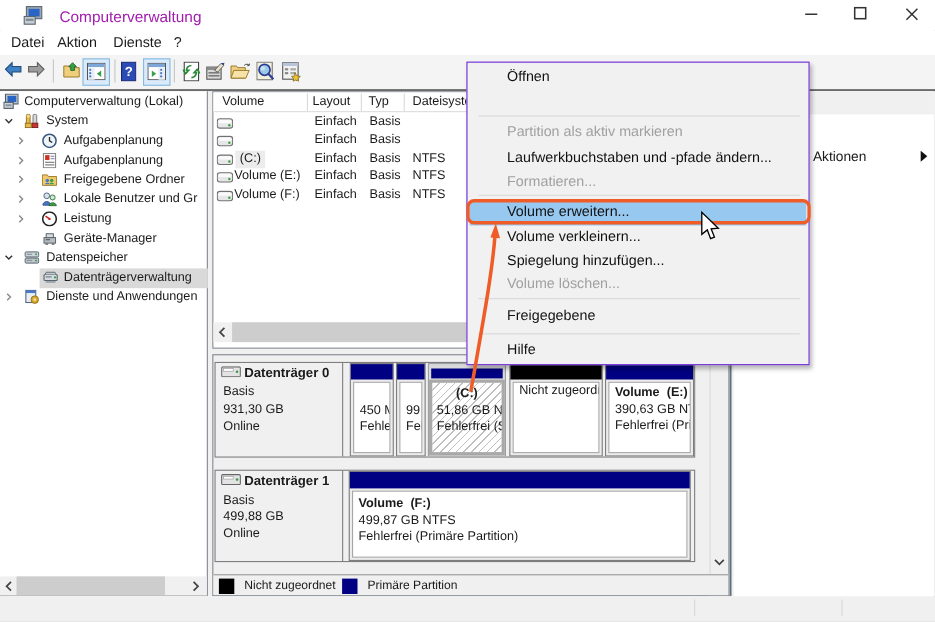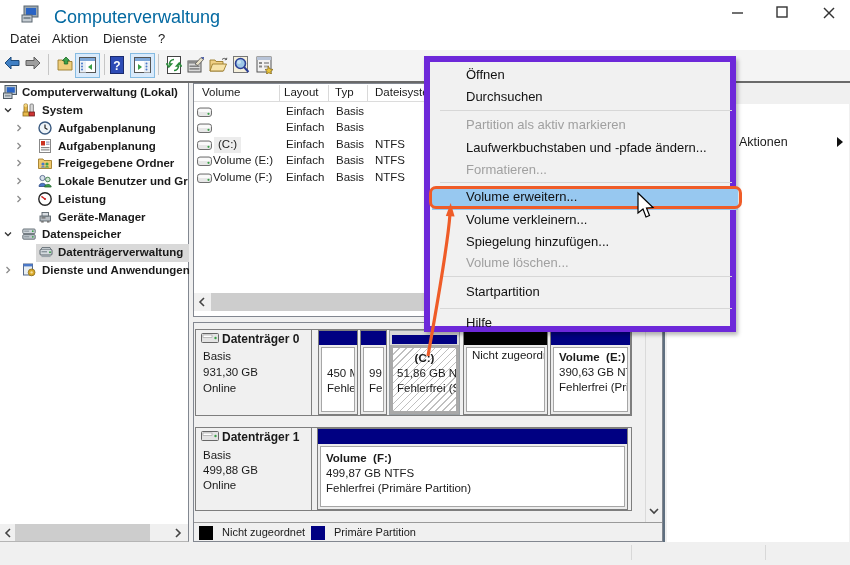--- a/index.html
+++ b/index.html
@@ -2,30 +2,30 @@
 <html><head>
 <meta charset="utf-8">
 <style>
 * { margin:0; padding:0; box-sizing:border-box; }
 html,body { width:850px; height:565px; overflow:hidden; }
 body { font-family:"Liberation Sans", sans-serif; background:#fff; position:relative; color:#1a1a1a; }
 .abs { position:absolute; }
 
 #win { position:absolute; left:0; top:0; width:850px; height:565px; border:1px solid #a8a8a8; background:#fff; }
 #titlebar { position:absolute; left:0; top:0; width:850px; height:28px; background:#fff; }
-#title { position:absolute; left:54px; top:7px; font-size:18px; color:#0369a1; }
+#title { position:absolute; left:54px; top:7px; font-size:14px; color:#a21caf; }
 #menubar { position:absolute; left:0; top:28px; width:850px; height:22px; background:#fff; font-size:13px; }
 #menubar span { position:absolute; top:3px; }
 #toolbar { position:absolute; left:0; top:50px; width:850px; height:31px; background:#f4f4f4; }
 .tsep { position:absolute; top:4px; width:1px; height:21px; background:#c6c6c6; }
 #mainline { position:absolute; left:0; top:81px; width:850px; height:2px; background:#6a6a6a; }
 
 #tree { position:absolute; left:0; top:83px; width:189px; height:459px; background:#fff; border-right:1px solid #828790; border-bottom:1px solid #b5b5b5; }
 .trow { position:absolute; left:0; width:189px; height:18px; font-size:11.5px; white-space:nowrap; }
-.trow .txt { position:absolute; top:2px;font-weight:bold; }
+.trow .txt { position:absolute; top:2px; }
 .ticon { position:absolute; top:1px; width:14px; height:14px; }
 .chev { position:absolute; top:3px; width:10px; height:10px; }
 #treehsb { position:absolute; left:0; top:441px; width:188px; height:17px; background:#f0f0f0; }
 #treehsb .thumb { position:absolute; left:15px; top:0; width:135px; height:17px; background:#cdcdcd; }
 
 #vlist { position:absolute; left:193px; top:83px; width:470px; height:234px; background:#fff; border:1px solid #828790; }
 #vhead { position:absolute; left:0; top:0; width:468px; height:18px; background:#fff; border-bottom:1px solid #dcdcdc; font-size:11.5px; }
 #vhead .col { position:absolute; top:2px; }
 #vhead .csep { position:absolute; top:1px; width:1px; height:16px; background:#d9d9d9; }
 .vrow { position:absolute; left:0; width:468px; height:17px; font-size:11.5px; }
@@ -45,21 +45,21 @@
 .pcell { position:absolute; background:#ececec; border:1px solid #7e7e7e; }
 .pstrip { position:absolute; left:0; top:0; width:100%; height:14px; background:#000082; }
 .pbody { position:absolute; left:2px; top:16px; right:2px; bottom:2px; background:#fff; border:1px solid #a6a6a6; font-size:11.5px; overflow:hidden; }
 .pbody div { white-space:nowrap; padding-left:5px; line-height:15px; }
 #dvsb { position:absolute; left:451px; top:0px; width:17px; height:218px; background:#f0f0f0; border-left:1px solid #dadada; }
 #legend { position:absolute; left:0px; top:199px; width:468px; height:19px; border-top:1px solid #9a9a9a; background:#f0f0f0; font-size:11px; }
 .lsq { position:absolute; top:3px; width:14px; height:14px; }
 
 #statusbar { position:absolute; left:0; top:542px; width:850px; height:23px; background:#f0f0f0; }
 
-#cmenu { position:absolute; left:424px; top:56px; width:312px; height:276px; background:#f1f1f1; border:6px solid #6d28d9; box-shadow:2px 3px 4px rgba(0,0,0,0.28); font-size:13px; }
+#cmenu { position:absolute; left:424px; top:56px; width:312px; height:276px; background:#f1f1f1; border:1px solid #6d28d9; box-shadow:2px 3px 4px rgba(0,0,0,0.28); font-size:13px; }
 .mi { position:absolute; left:1px; width:308px; height:22px; line-height:22px; padding-left:35px; color:#111; }
 .mi.dis { color:#a0a0a0; }
 .msep { position:absolute; left:10px; width:292px; height:1px; background:#d7d7d7; }
 #mhl { position:absolute; left:2px; top:126px; width:306px; height:22px; background:#97c8f0; }
 #orangebox { position:absolute; left:-1px; top:124px; width:313px; height:23px; border:3px solid #ef5c28; border-radius:7px; }
 </style>
 </head>
 <body>
 <div id="win"></div>
 
@@ -481,32 +481,31 @@
 </div>
 
 <div id="statusbar">
     <div style="position:absolute;left:631px;top:3px;width:1px;height:15px;background:#d8d8d8"></div>
     <div style="position:absolute;left:765px;top:3px;width:1px;height:15px;background:#d8d8d8"></div>
   </div>
 
 <div id="cmenu">
   <div id="mhl"></div>
   <div class="mi" style="top:2px">Öffnen</div>
-  <div class="mi" style="top:24px">Durchsuchen</div>
   <div class="msep" style="top:48px"></div>
   <div class="mi dis" style="top:52px">Partition als aktiv markieren</div>
   <div class="mi dis" style="top:97px">Formatieren...</div>
   <div class="mi" style="top:75px">Laufwerkbuchstaben und -pfade ändern...</div>
   <div class="msep" style="top:120px"></div>
   <div class="mi" style="top:147px">Volume verkleinern...</div>
   <div class="mi" style="top:124px">Volume erweitern...</div>
   <div class="mi" style="top:169px">Spiegelung hinzufügen...</div>
   <div class="mi dis" style="top:190px">Volume löschen...</div>
   <div class="msep" style="top:214px"></div>
-  <div class="mi" style="top:219px">Startpartition</div>
+  <div class="mi" style="top:219px">Freigegebene</div>
   <div class="msep" style="top:246px"></div>
   <div class="mi" style="top:250px">Hilfe</div>
   <div id="orangebox"></div>
 </div>
 
 <svg class="abs" style="left:420px;top:200px;z-index:50" width="40" height="160" viewBox="0 0 40 160">
   <path d="M30,14 C27.5,48 19,93 8,156" fill="none" stroke="#ef5c28" stroke-width="3.2"></path>
   <path d="M30.7,3 L34.6,16.5 L25.8,16 Z" fill="#ef5c28"></path>
 </svg>
 

